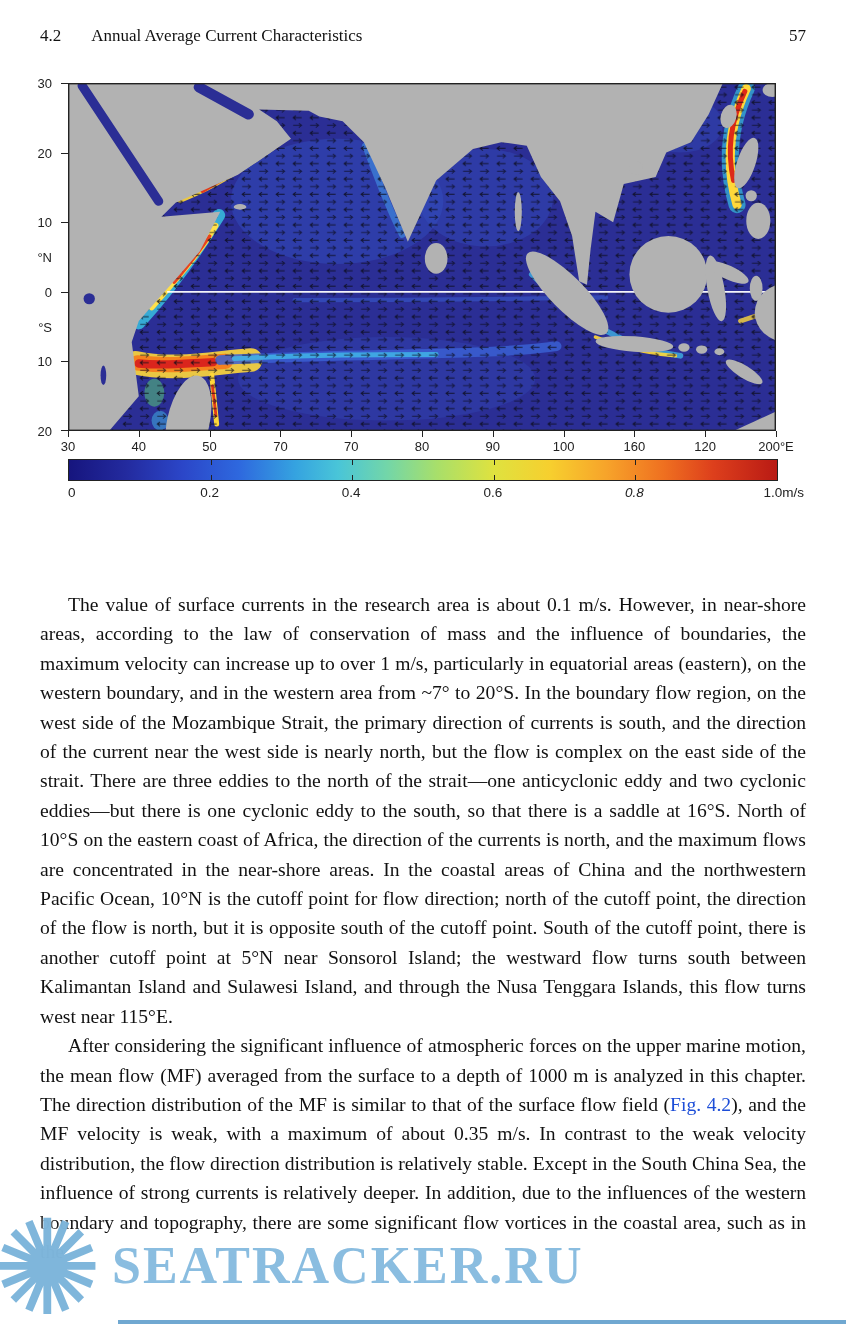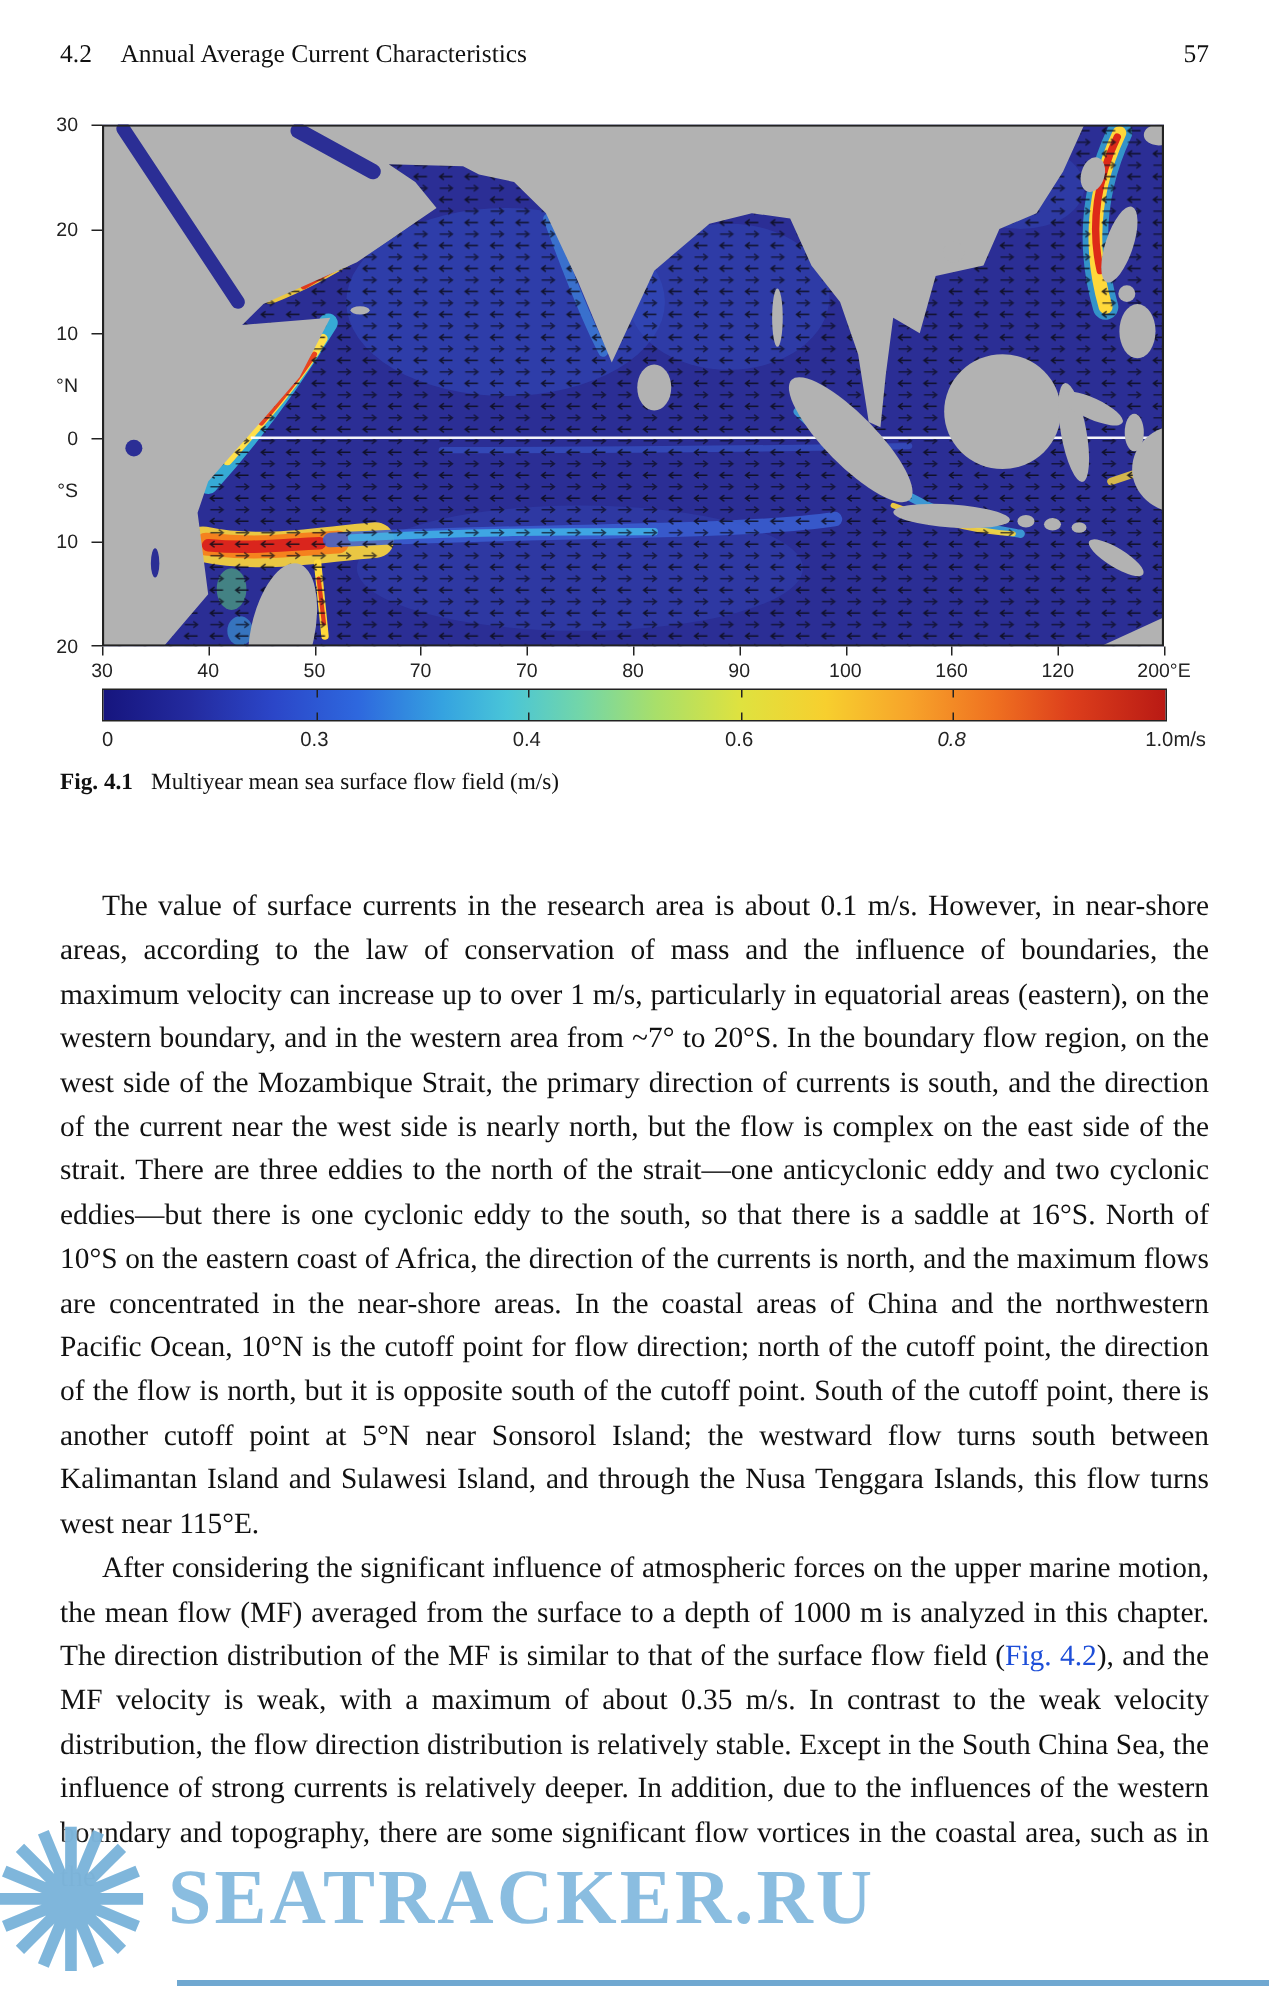--- a/index.html
+++ b/index.html
@@ -6,21 +6,21 @@
   html,body{margin:0;padding:0;background:#e8e8e8;}
   #page{
     position:relative;width:846px;height:1332px;margin:0 auto;background:#ffffff;
     overflow:hidden;font-family:"Liberation Serif", serif;color:#111;
   }
   
   #running-header{
     position:absolute;top:26px;left:40px;right:40px;display:flex;
     justify-content:space-between;font-size:17px;
   }
-  #running-header .sec-num{margin-right:19px;}
+  #running-header .sec-num{margin-right:30px;}
   
   #yaxis-labels{position:absolute;left:14px;top:83px;width:46px;height:348px;
     font-family:"Liberation Sans", sans-serif;font-size:13px;color:#222;}
   #yaxis-labels span{position:absolute;right:8px;transform:translateY(-50%);white-space:nowrap;}
   #yaxis-ticks{position:absolute;left:61px;top:83px;width:7px;height:348px;}
   #yaxis-ticks div{position:absolute;left:0;width:7px;height:1px;background:#222;}
   #map-wrap{position:absolute;left:68px;top:83px;width:708px;height:348px;}
   #map-wrap svg{display:block;width:100%;height:100%;}
   #xaxis{position:absolute;left:68px;top:431px;width:708px;height:26px;
     font-family:"Liberation Sans", sans-serif;font-size:13px;color:#222;}
@@ -203,30 +203,27 @@
       <div class="cbtick" style="left:20%;bottom:0"></div>
     <div class="cbtick" style="left:40%;top:0"></div>
       <div class="cbtick" style="left:40%;bottom:0"></div>
     <div class="cbtick" style="left:60%;top:0"></div>
       <div class="cbtick" style="left:60%;bottom:0"></div>
     <div class="cbtick" style="left:80%;top:0"></div>
       <div class="cbtick" style="left:80%;bottom:0"></div>
   </div>
   <div id="colorbar-labels">
     <span class="c0">0</span>
-    <span class="cm c1">0.3</span>
+    <span class="cm c1">0.2</span>
     <span class="cm c2">0.4</span>
     <span class="cm c3">0.6</span>
     <span class="cm c4">0.8</span>
     <span class="c5">1.0m/s</span>
   </div>
 
-  <div id="fig-caption">
-    <b>Fig. 4.1</b><span>Multiyear mean sea surface flow field (m/s)</span>
-  </div>
 
   <div id="body-text">
     <p>The value of surface currents in the research area is about 0.1 m/s. However, in near-shore areas, according to the law of conservation of mass and the influence of boundaries, the maximum velocity can increase up to over 1 m/s, particularly in equatorial areas (eastern), on the western boundary, and in the western area from ~7° to 20°S. In the boundary flow region, on the west side of the Mozambique Strait, the primary direction of currents is south, and the direction of the current near the west side is nearly north, but the flow is complex on the east side of the strait. There are three eddies to the north of the strait—one anticyclonic eddy and two cyclonic eddies—but there is one cyclonic eddy to the south, so that there is a saddle at 16°S. North of 10°S on the eastern coast of Africa, the direction of the currents is north, and the maximum flows are concentrated in the near-shore areas. In the coastal areas of China and the northwestern Pacific Ocean, 10°N is the cutoff point for flow direction; north of the cutoff point, the direction of the flow is north, but it is opposite south of the cutoff point. South of the cutoff point, there is another cutoff point at 5°N near Sonsorol Island; the westward flow turns south between Kalimantan Island and Sulawesi Island, and through the Nusa Tenggara Islands, this flow turns west near 115°E.</p>
     <p><span>After considering the significant influence of atmospheric forces on the upper marine motion, the mean flow (MF) averaged from the surface to a depth of 1000 m is analyzed in this chapter. The direction distribution of the MF is similar to that of the surface flow field (</span><span class="fig-link">Fig. 4.2</span><span>), and the MF velocity is weak, with a maximum of about 0.35 m/s. In contrast to the weak velocity distribution, the flow direction distribution is relatively stable. Except in the South China Sea, the influence of strong currents is relatively deeper. In addition, due to the influences of the western boundary and topography, there are some significant flow vortices in the coastal area, such as in the</span></p>
   </div>
 
   <div id="watermark">
     <span id="wm-star">✺</span>
     <span id="wm-text">SEATRACKER.RU</span>
     <div id="wm-underline"></div>

